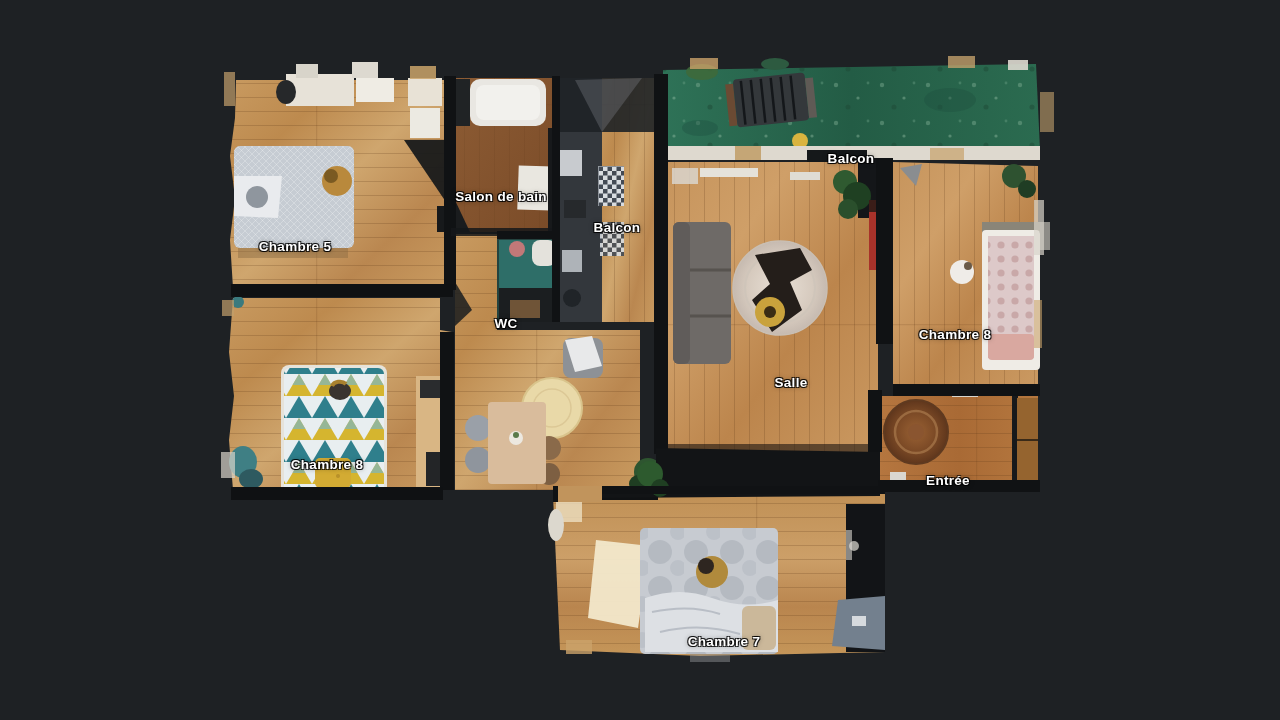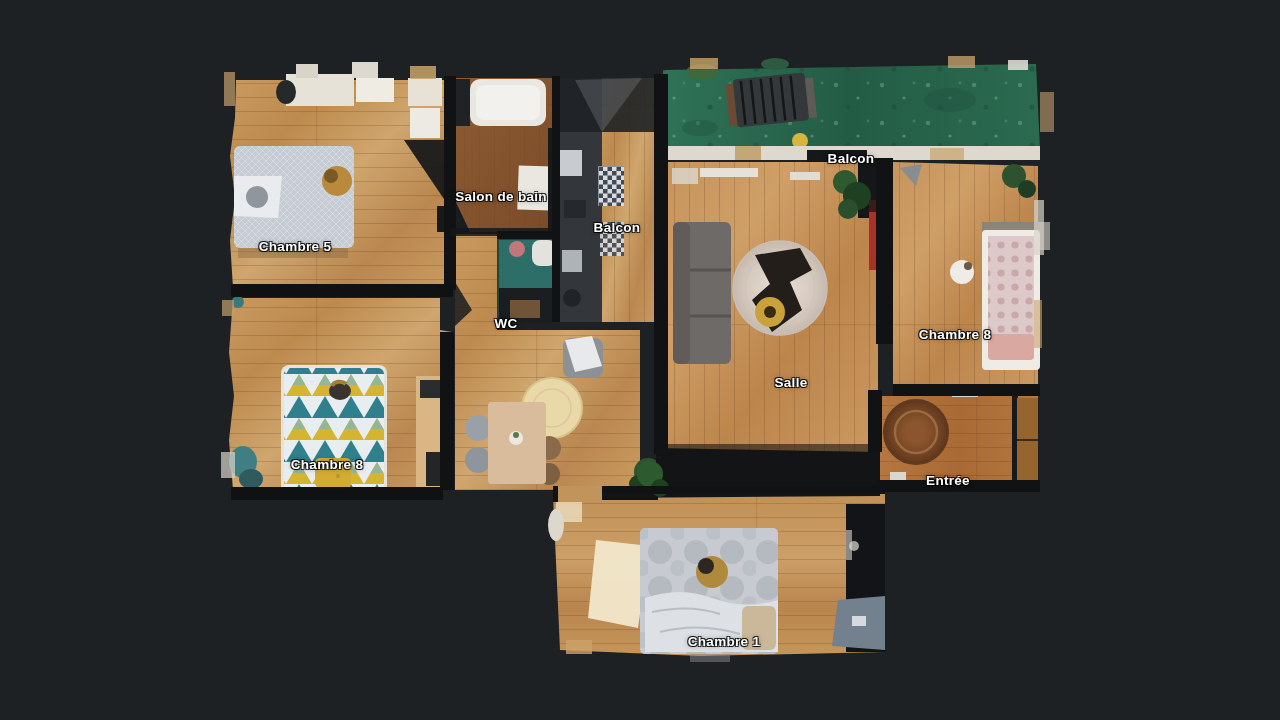--- a/index.html
+++ b/index.html
@@ -347,16 +347,16 @@
 <div class="labels">
   <div class="room-label" style="left:295px;top:206px">Chambre 5</div>
   <div class="room-label" style="left:501px;top:156px">Salon de bain</div>
   <div class="room-label" style="left:617px;top:187px">Balcon</div>
   <div class="room-label" style="left:506px;top:283px">WC</div>
   <div class="room-label" style="left:327px;top:424px">Chambre 8</div>
   <div class="room-label" style="left:851px;top:118px">Balcon</div>
   <div class="room-label" style="left:791px;top:342px">Salle</div>
   <div class="room-label" style="left:955px;top:294px">Chambre 8</div>
   <div class="room-label" style="left:948px;top:440px">Entrée</div>
-  <div class="room-label" style="left:724px;top:601px">Chambre 1</div>
+  <div class="room-label" style="left:724px;top:601px">Chambre 7</div>
 </div>
 
 </div>
 
 </body></html>

